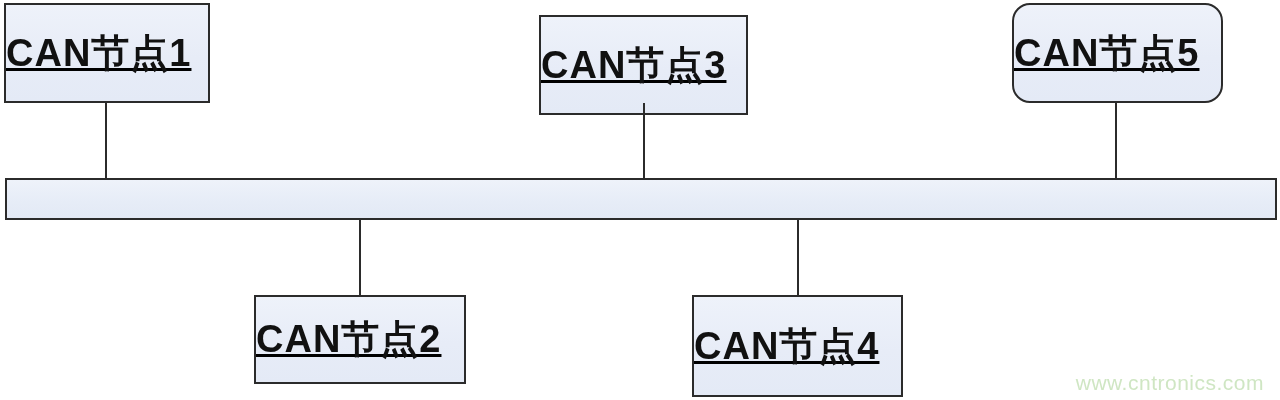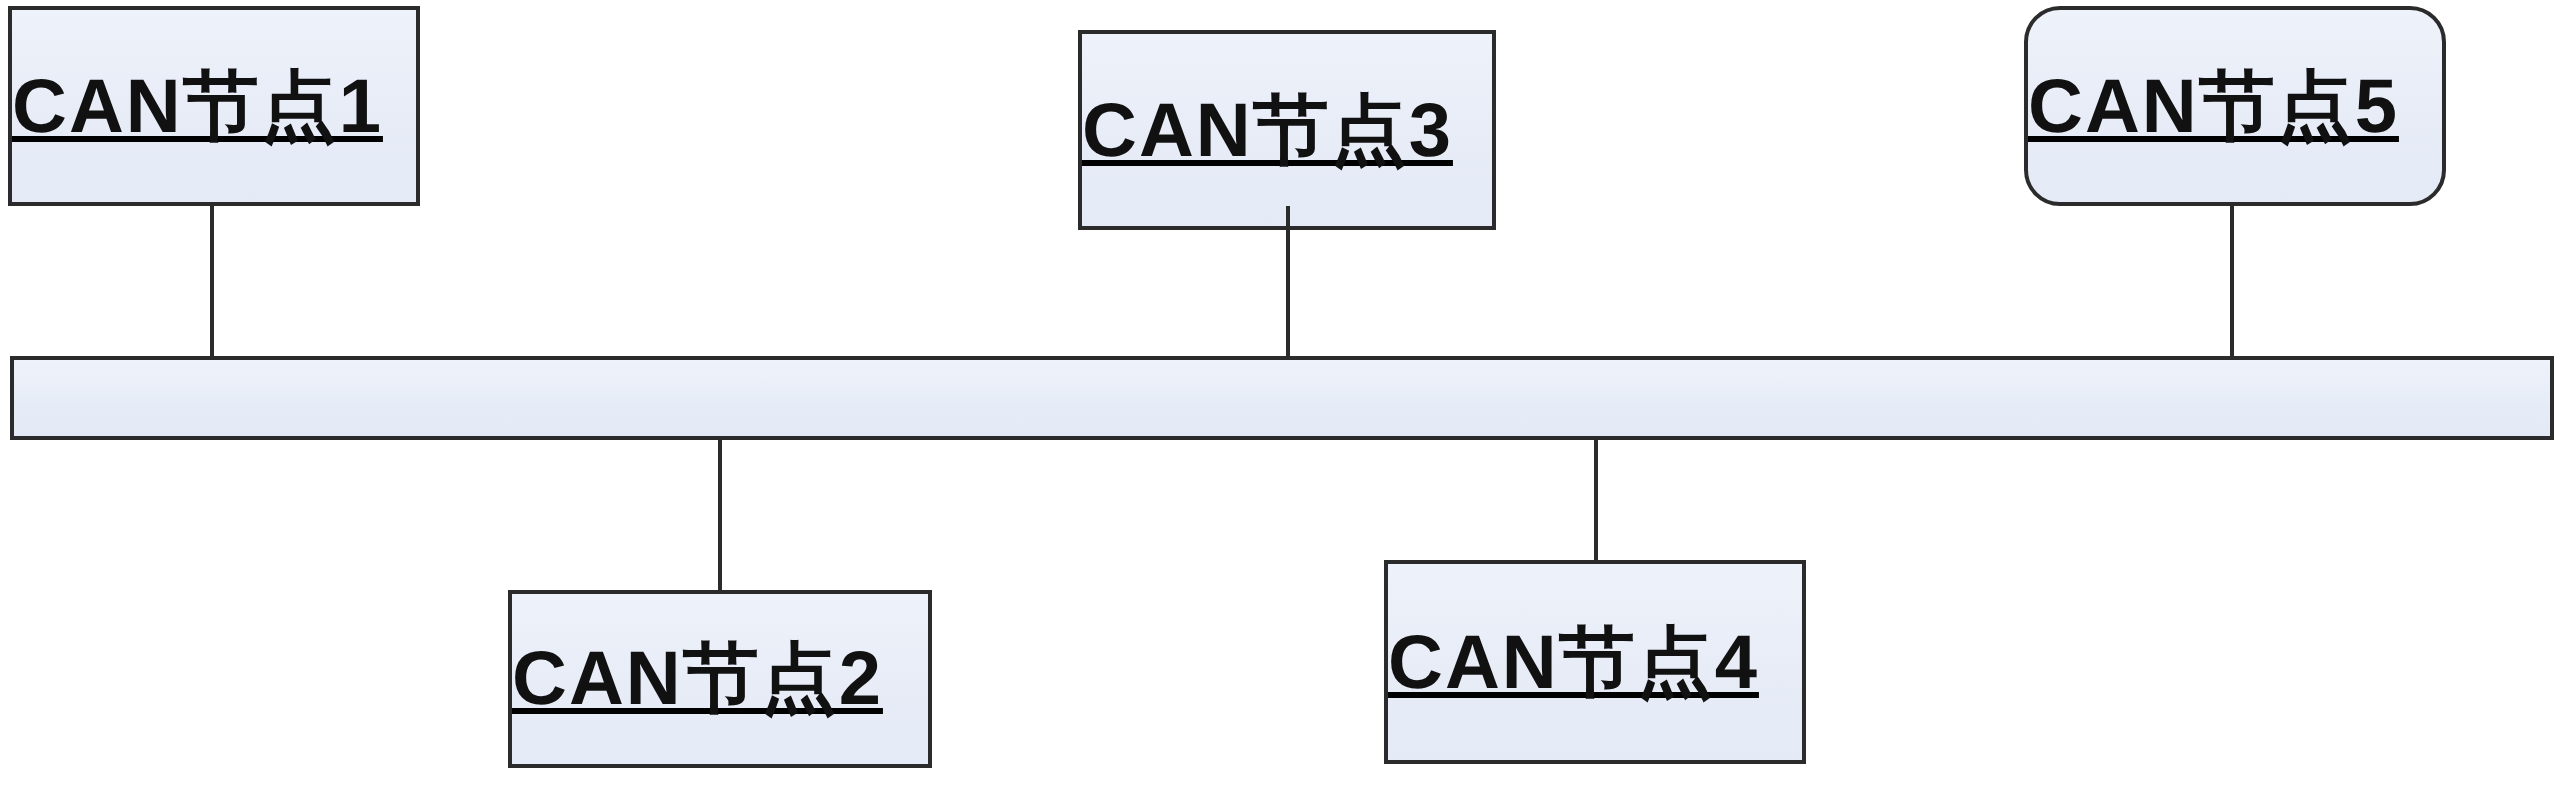--- a/index.html
+++ b/index.html
@@ -51,21 +51,21 @@
     font-weight: 400;
     color: #cfe6c3;
     letter-spacing: 0.5px;
   }
 
   
   #node1 { left: 4px;    top: 3px;   width: 206px; height: 100px; }
   #node3 { left: 539px;  top: 3px;   width: 209px; height: 100px; margin-top: 12px; }
   #node5 { left: 1012px; top: 3px;   width: 211px; height: 100px; border-radius: 18px; }
   #node2 { left: 254px;  top: 295px; width: 212px; height: 89px; }
-  #node4 { left: 692px;  top: 280px; width: 211px; height: 102px; }
+  #node4 { left: 692px;  top: 295px; width: 211px; height: 102px; }
   #bus   { left: 5px;    top: 178px; width: 1272px; height: 42px; }
   #conn1 { left: 105px;  top: 103px; height: 75px; }
   #conn3 { left: 643px;  top: 103px; height: 75px; }
   #conn5 { left: 1115px; top: 103px; height: 75px; }
   #conn2 { left: 359px;  top: 220px; height: 75px; }
   #conn4 { left: 797px;  top: 220px; height: 75px; }
 </style>
 </head>
 <body>
 
@@ -90,14 +90,15 @@
   <div class="connector" id="conn2"></div>
   <div class="connector" id="conn4"></div>
 
   <div class="node" id="node2">
     <span class="label">CAN节点2</span>
   </div>
   <div class="node" id="node4">
     <span class="label">CAN节点4</span>
   </div>
 
+  <div class="watermark">www.cntronics.com</div>
 
 </div>
 
 </body></html>

